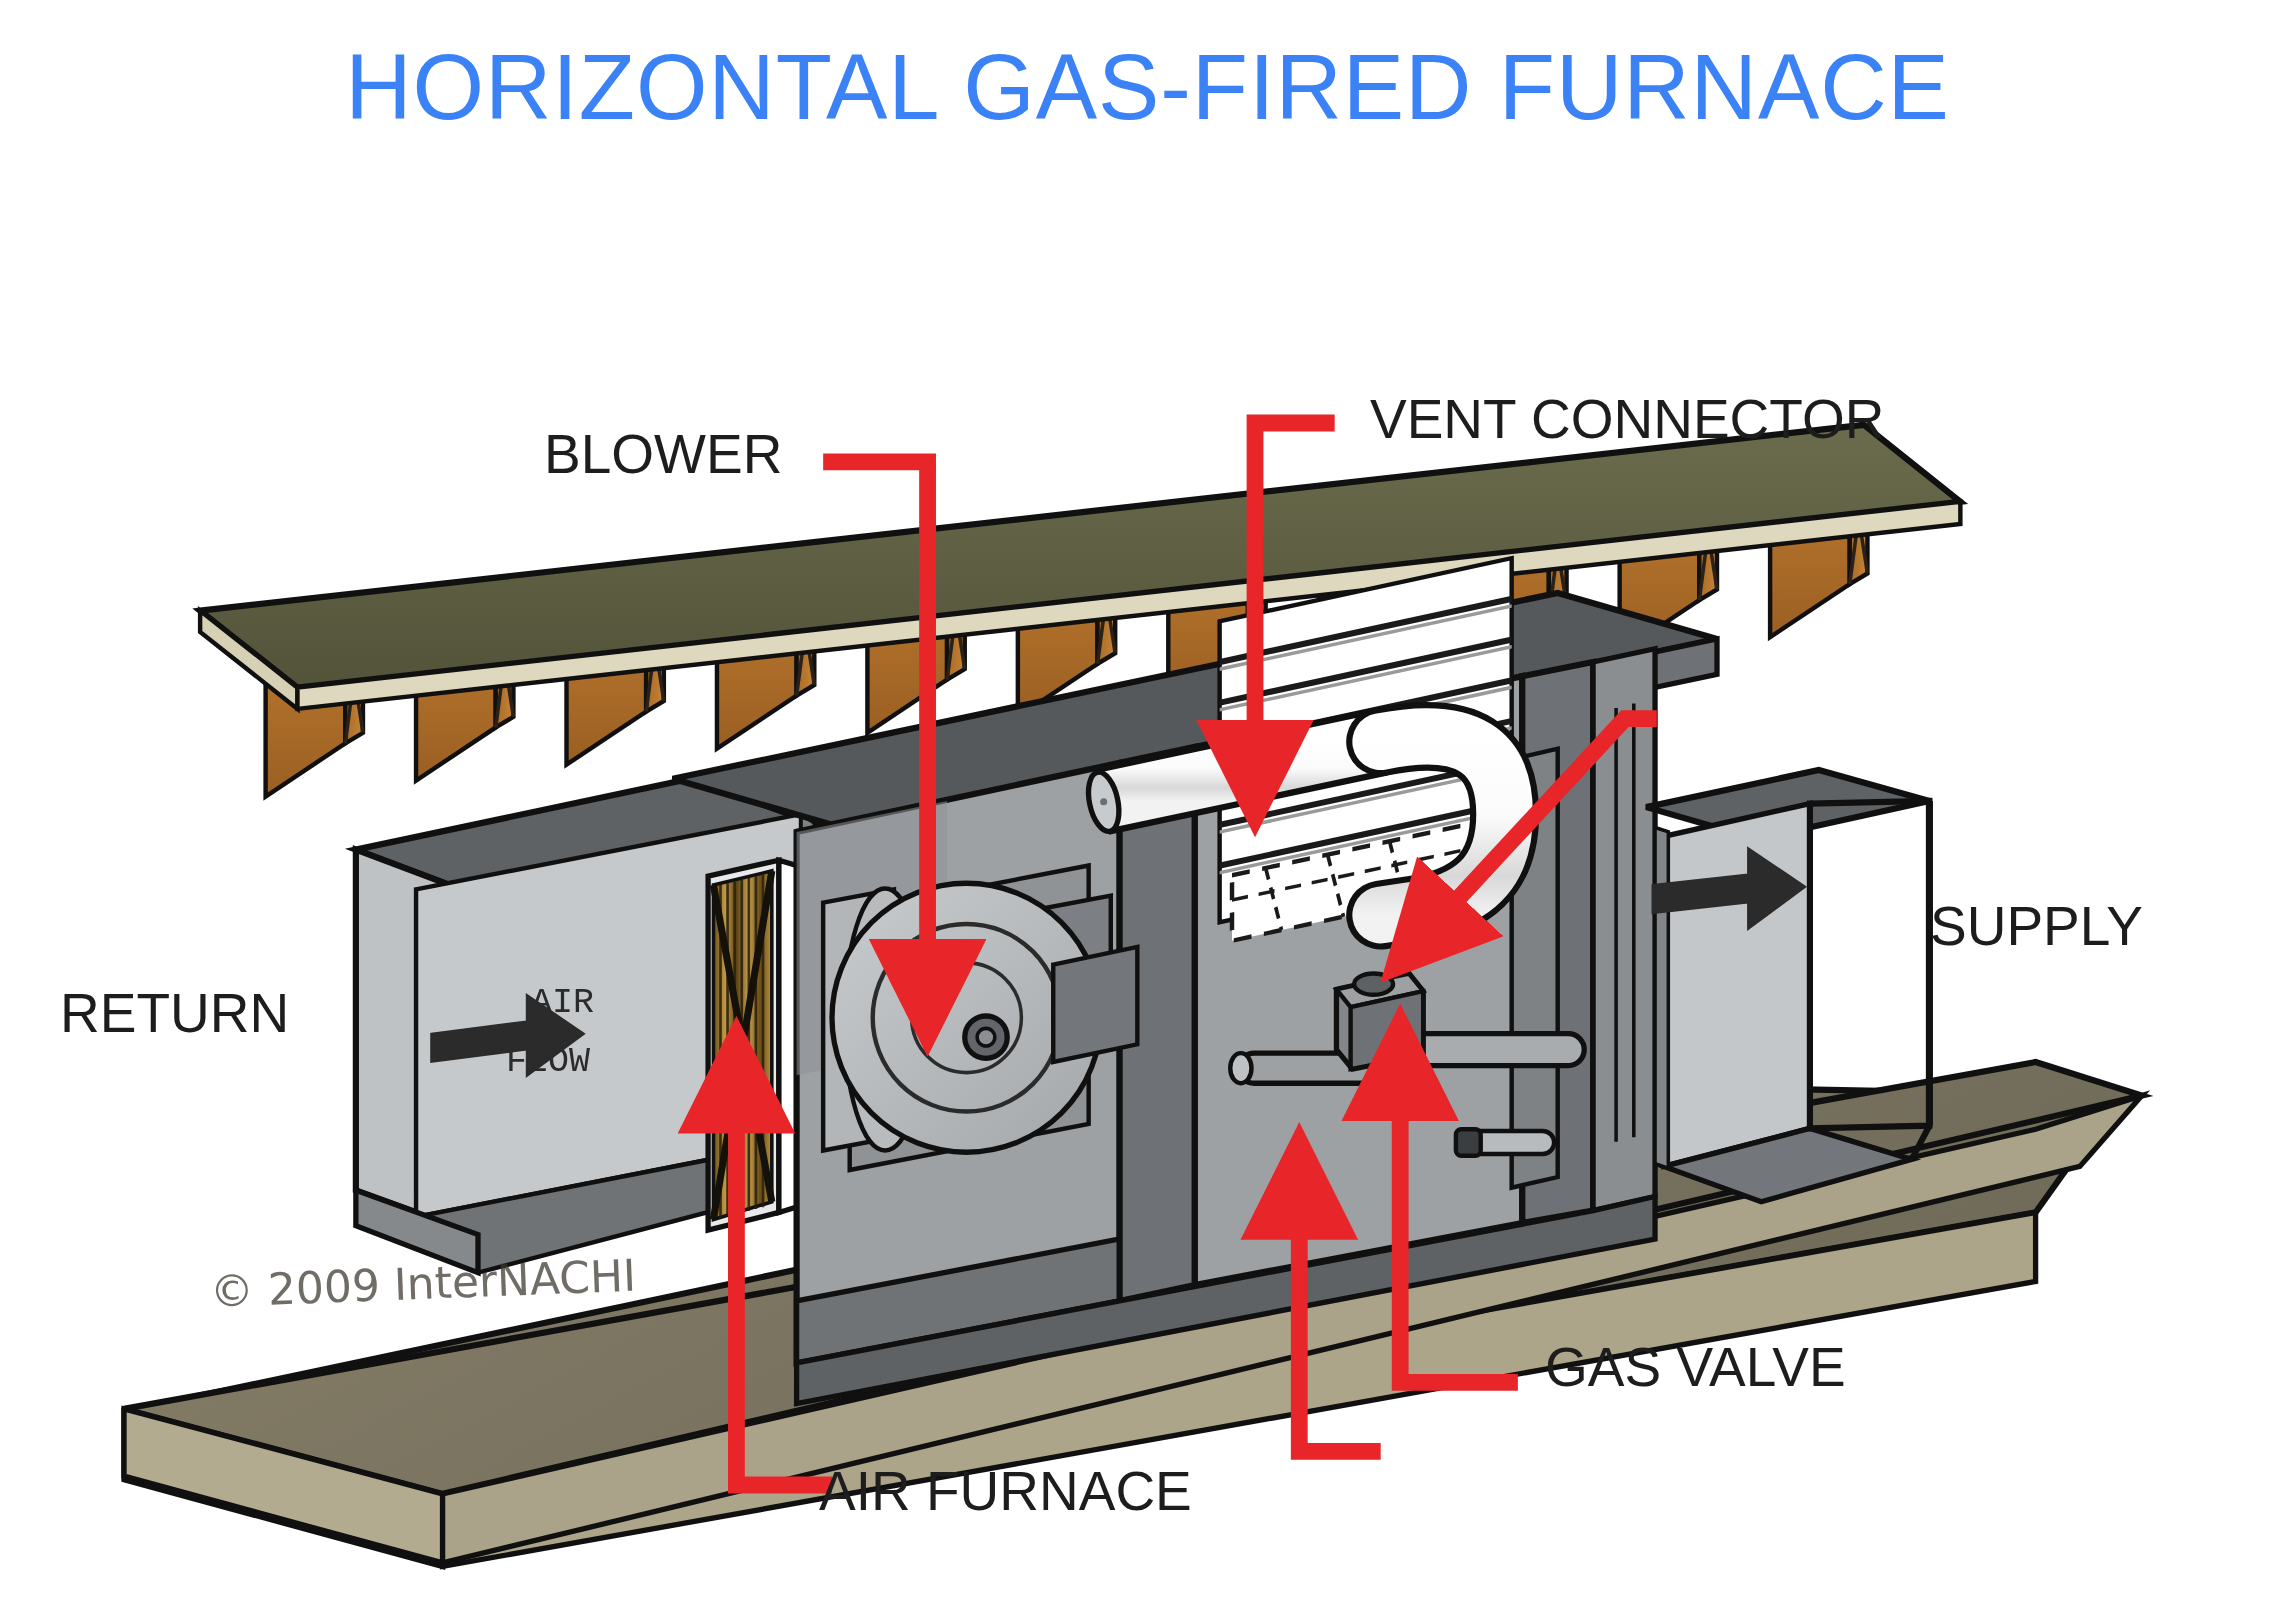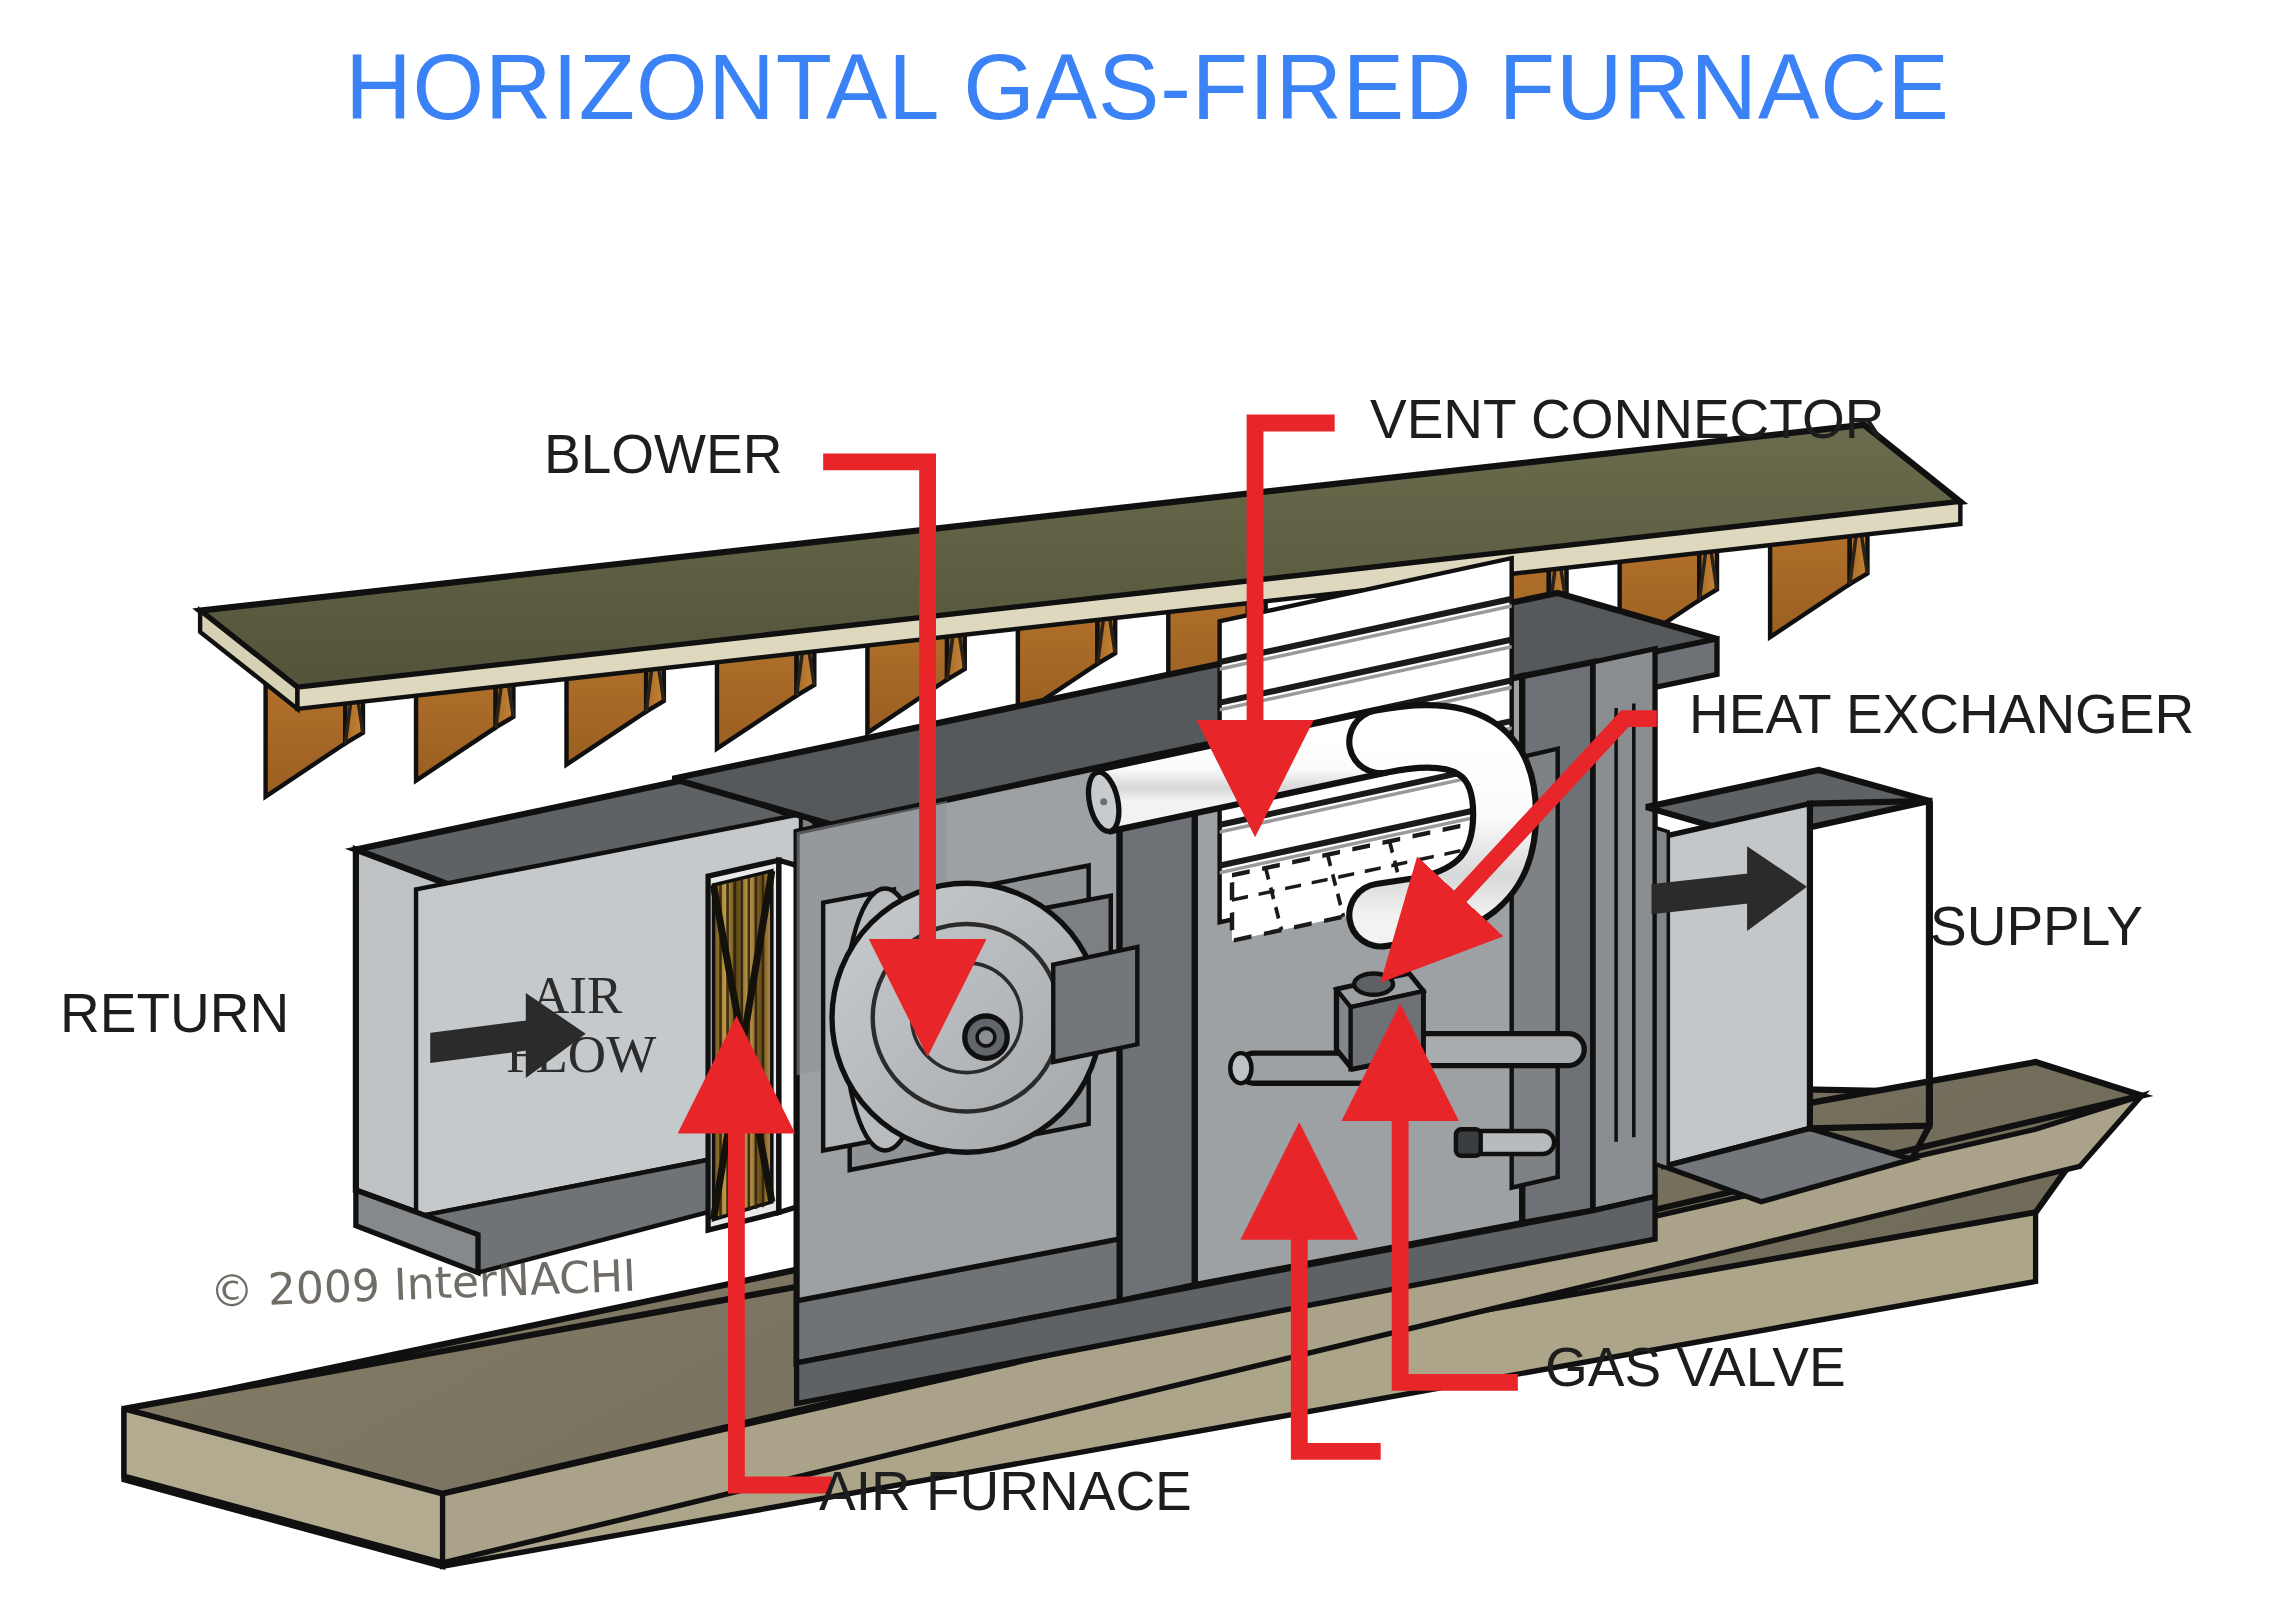--- a/index.html
+++ b/index.html
@@ -23,22 +23,22 @@
   }
 
   svg.art{position:absolute;left:0;top:0;width:2295px;height:1616px;}
 
   .wm{
     position:absolute; color:#3a342c; opacity:.72;
     font-family:"DejaVu Sans", sans-serif; font-size:44px; white-space:nowrap;
     transform:rotate(-2.2deg); transform-origin:left top;
   }
   .ductTxt{
-    position:absolute;color:#2b2b2b;font-size:53px;line-height:1.02;
-    font-family:Liberation Serif, serif; white-space:nowrap;
+    position:absolute;color:#2b2b2b;font-size:35px;line-height:1.02;
+    font-family:Liberation Mono, monospace; white-space:nowrap;margin-top:18px;
   }
 </style>
 </head>
 <body>
 
 <div id="stage">
 
   <div class="title">HORIZONTAL GAS-FIRED FURNACE</div>
 
   <svg class="art" viewBox="0 0 2593 1826">
@@ -337,21 +337,20 @@
       <path d="M940,1678 L832,1678 L832,1222" marker-end="url(#ah)"></path>
 
       <path d="M1560,1640 L1468,1640 L1468,1342" marker-end="url(#ah)"></path>
 
       <path d="M1715,1562 L1582,1562 L1582,1208" marker-end="url(#ah)"></path>
     </g>
   </svg>
 
   <div class="lbl" style="left:1370px; top:387px;">VENT CONNECTOR</div>
   <div class="lbl" style="left:544px;  top:422px;">BLOWER</div>
-  <div class="lbl" style="left:1689px; top:682px;">HEAT EXCHANGER</div>
   <div class="lbl" style="left:1930px; top:894px;">SUPPLY</div>
   <div class="lbl" style="left:60px;   top:981px;">RETURN</div>
   <div class="lbl" style="left:1545px; top:1335px;">GAS VALVE</div>
   <div class="lbl" style="left:819px;  top:1459px;">AIR FURNACE</div>
 
   <div class="ductTxt" style="left:531px; top:968px;">AIR</div>
   <div class="ductTxt" style="left:506px; top:1027px;">FLOW</div>
 
   <div class="wm" style="left:209px; top:1266px;">© 2009 InterNACHI</div>
 

